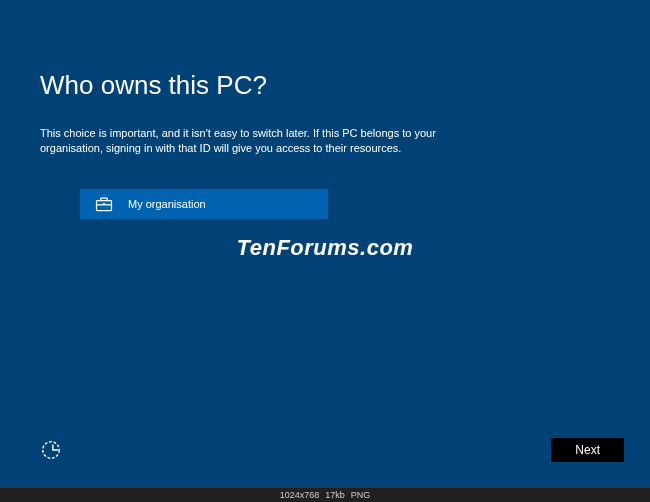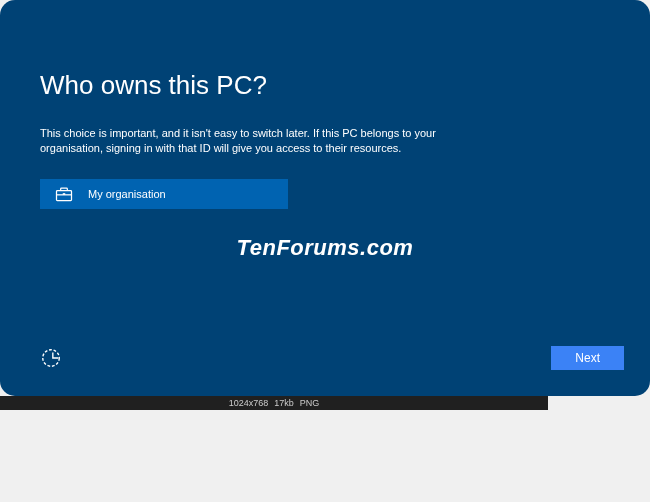--- a/index.html
+++ b/index.html
@@ -6,56 +6,56 @@
     body {
       font-family: "Segoe UI", Arial, sans-serif;
       background: #f0f0f0;
       width: 650px;
       height: 502px;
       display: flex;
       flex-direction: column;
     }
     .setup-screen {
       width: 650px;
-      height: 396px;
+      height: 488px;
       background: #004275;
       color: #ffffff;
       padding: 70px 40px 30px 40px;
       position: relative;
       display: flex;
       flex-direction: column;
-      border-radius: 15px;
     }
     .title {
       font-size: 26px;
       font-weight: 300;
       margin-bottom: 25px;
       color: #ffffff;
     }
     .description {
       font-size: 11px;
       line-height: 1.4;
       max-width: 460px;
-      margin-bottom: 22px;
+      margin-bottom: 32px;
       color: #ffffff;
     }
     .options {
       display: flex;
       flex-direction: column;
       gap: 6px;
     }
     .option {
       display: flex;
       align-items: center;
       gap: 14px;
       padding: 8px 14px;
       width: 248px;
       height: 30px;
       cursor: pointer;
       font-size: 11px;
+      margin-left: 40px;
     }
     .option.selected {
       background: #0063b1;
     }
     .option .icon {
       width: 20px;
       height: 20px;
       flex-shrink: 0;
       display: flex;
       align-items: center;
@@ -84,30 +84,30 @@
       right: 26px;
       display: flex;
       justify-content: space-between;
       align-items: center;
     }
     .accessibility-icon {
       width: 22px;
       height: 22px;
     }
     .next-button {
-      background: #3b82f6;
+      background: #000000;
       color: #ffffff;
       border: none;
       padding: 5px 24px;
       font-size: 12px;
       cursor: pointer;
       font-family: inherit;
     }
     .status-bar {
-      width: 548px;
+      width: 650px;
       height: 14px;
       background: #202020;
       color: #cccccc;
       font-size: 9px;
       display: flex;
       align-items: center;
       justify-content: center;
       gap: 6px;
       font-family: Arial, sans-serif;
     }

